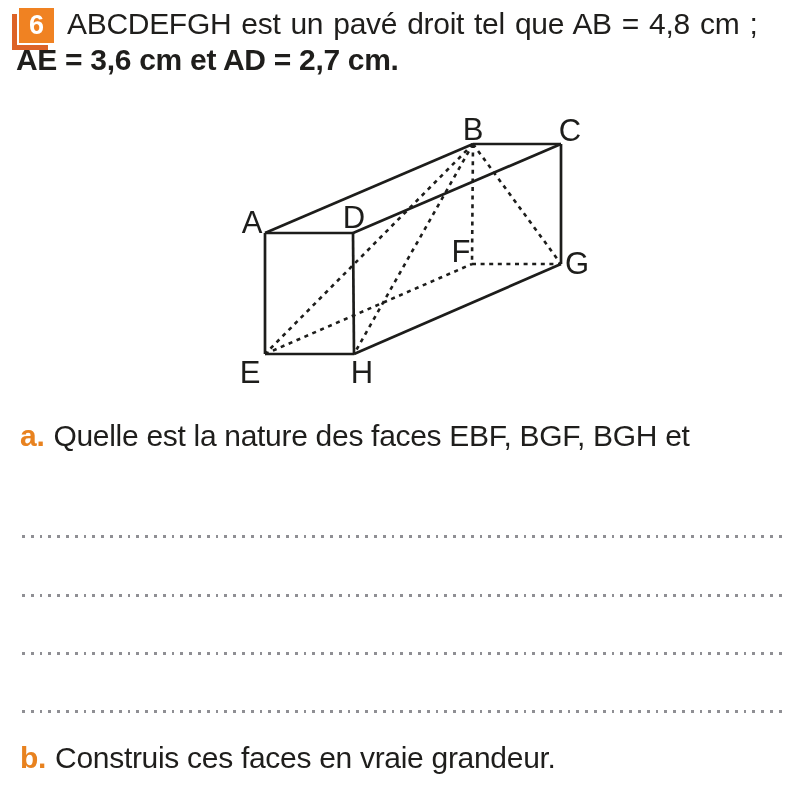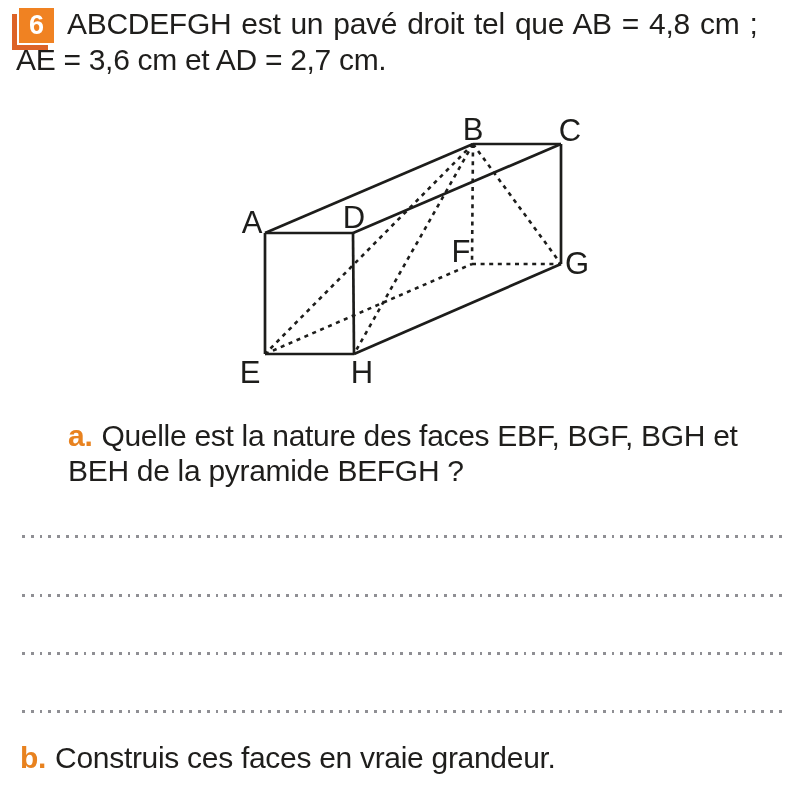--- a/index.html
+++ b/index.html
@@ -15,36 +15,36 @@
   .badge-front{
     position:absolute;left:5px;top:0;width:35px;height:35px;
     background:#f08222;border:2px solid #ffffff;
     display:flex;align-items:center;justify-content:center;
     color:#ffffff;font-weight:bold;font-size:27px;line-height:1;
   }
 
   
   .intro-line{position:absolute;font-size:30px;line-height:34px;letter-spacing:-0.3px;white-space:nowrap;}
   .intro-line1{left:67px;top:7px;word-spacing:2px;}
-  .intro-line2{left:16px;top:43px;}
+  .intro-line2{left:16px;top:43px;font-weight:bold;}
 
   
   .figure{position:absolute;left:190px;top:95px;width:430px;height:310px;}
   .figure line{stroke:#1d1d1b;fill:none;}
   .edge-solid{stroke-width:2.7px;}
   .edge-dashed{stroke-width:2.6px;stroke-dasharray:4 4.6;}
   .vlabel{
     font-family:"Liberation Sans","DejaVu Sans",sans-serif;
     font-size:31px;fill:#1d1d1b;text-anchor:middle;
   }
 
   
   .question{position:absolute;font-size:30px;line-height:35px;letter-spacing:-0.3px;white-space:nowrap;}
   .q-label{color:#e8821f;font-weight:bold;margin-right:9px;}
-  .question-a{left:20px;top:418px;margin-left:48px;}
+  .question-a{left:20px;top:418px;}
   .question-b{left:20px;top:740px;}
 
   
   .answer-line{
     position:absolute;left:22px;width:761px;height:3.2px;
     background-image:repeating-linear-gradient(to right,
       #8f8f94 0px,#8f8f94 2.8px,transparent 2.8px,transparent 8.8px);
   }
   .al1{top:535px;} .al2{top:594px;} .al3{top:652px;} .al4{top:710px;}
 </style>
@@ -83,21 +83,20 @@
   <text class="vlabel" x="570" y="141">C</text>
   <text class="vlabel" x="354" y="228">D</text>
   <text class="vlabel" x="250" y="383">E</text>
   <text class="vlabel" x="461" y="262">F</text>
   <text class="vlabel" x="577" y="274">G</text>
   <text class="vlabel" x="362" y="383">H</text>
 </svg>
 
 <div class="question question-a">
   <div><span class="q-label">a.</span><span>Quelle est la nature des faces EBF, BGF, BGH et</span></div>
-  <div>BEH de la pyramide BEFGH ?</div>
 </div>
 
 <div class="answer-line al1"></div>
 <div class="answer-line al2"></div>
 <div class="answer-line al3"></div>
 <div class="answer-line al4"></div>
 
 <div class="question question-b">
   <span class="q-label">b.</span><span>Construis ces faces en vraie grandeur.</span>
 </div>

